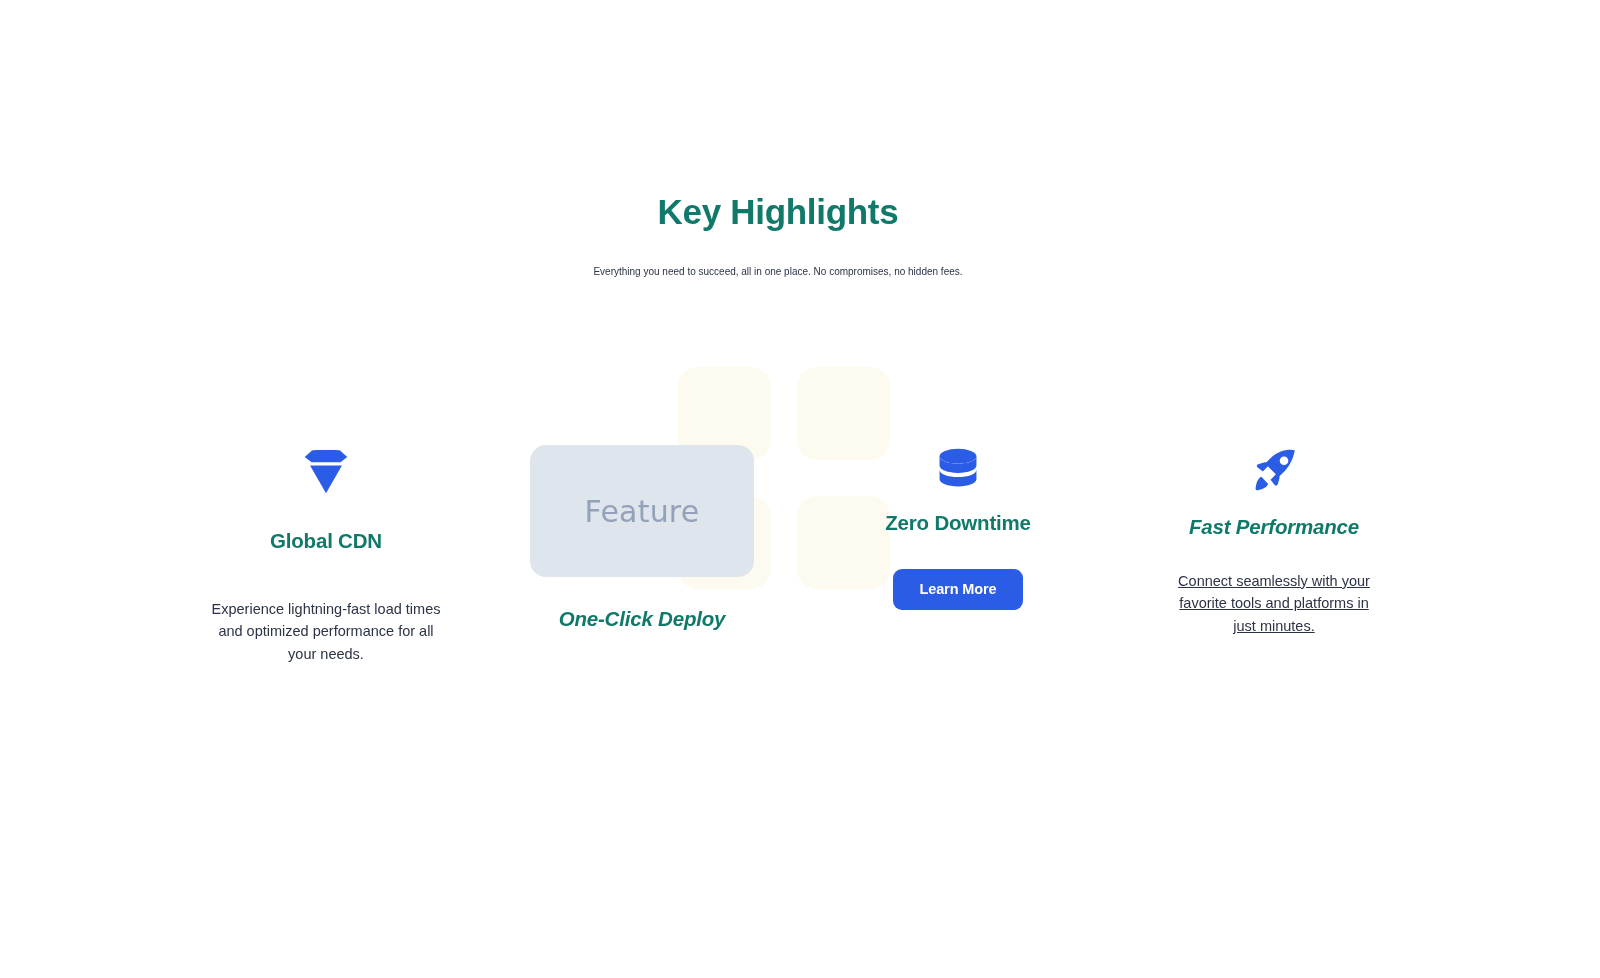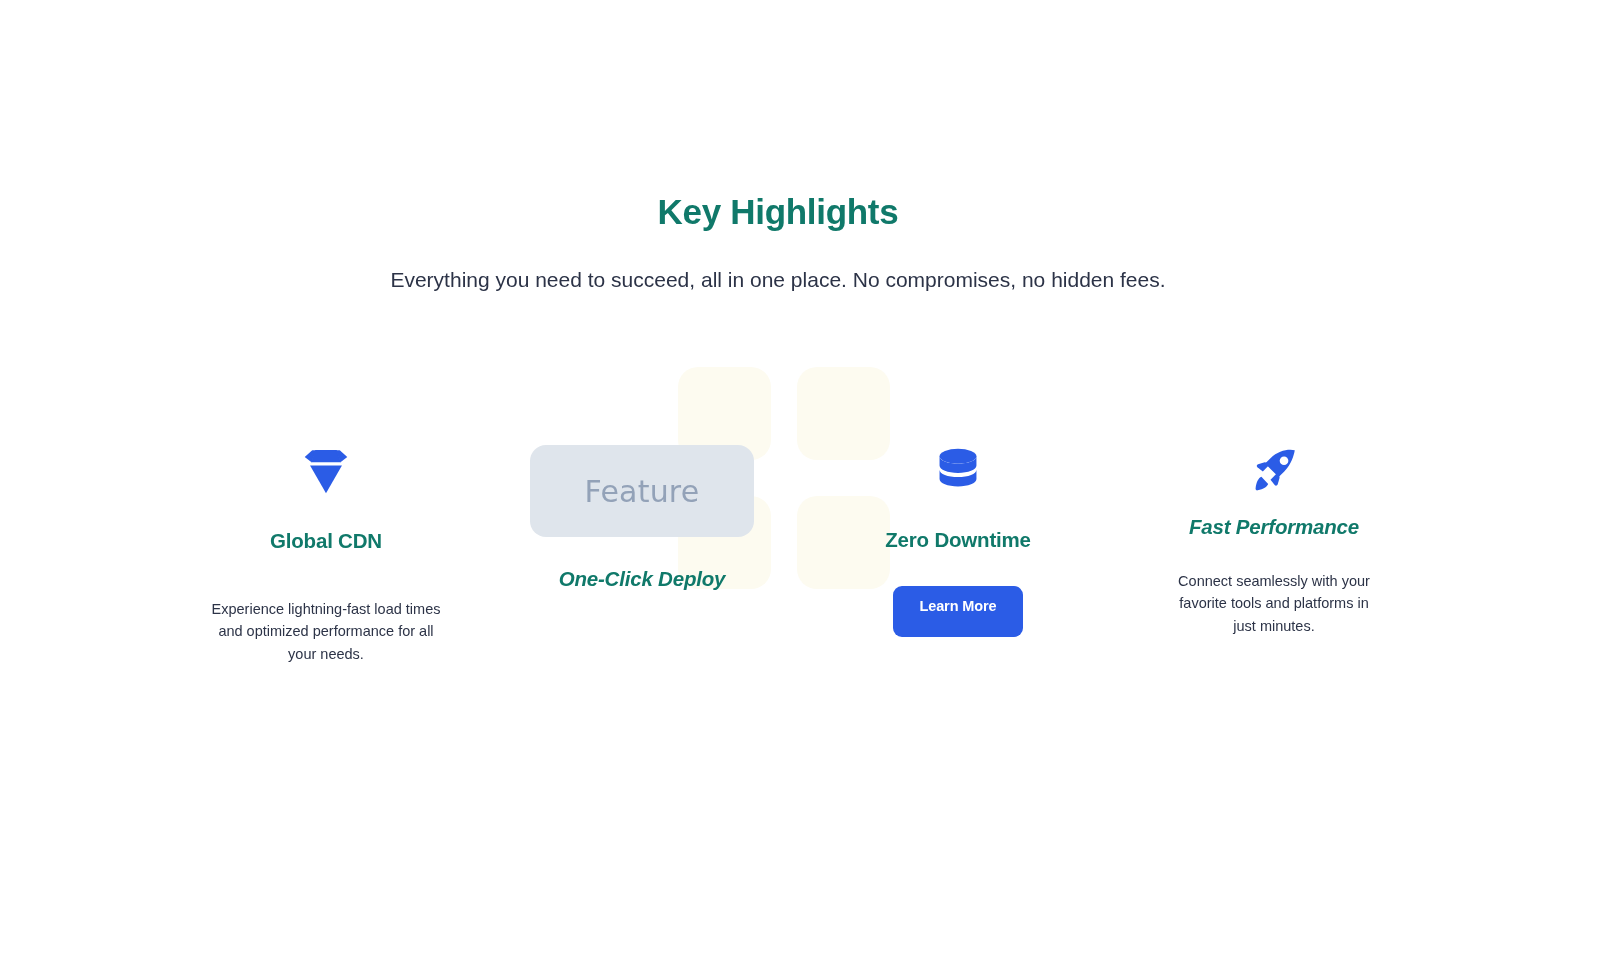--- a/index.html
+++ b/index.html
@@ -32,21 +32,21 @@
   .section-title {
     font-size: 35px;
     font-weight: bold;
     color: #10796a;
     letter-spacing: -0.3px;
     line-height: 1.25;
   }
 
   .section-subtitle {
     margin-top: 30px;
-    font-size: 21px;
+    font-size: 10px;
     color: #2c3347;
     font-weight: 400;
     line-height: 1.5;
   }
 
   
   .deco-grid {
     position: absolute;
     left: 678px;
     top: 367px;
@@ -100,21 +100,21 @@
     height: 62px;
     display: flex;
     align-items: center;
     justify-content: center;
   }
   .icon-wrap svg { display: block; }
 
   
   .img-placeholder {
     width: 224px;
-    height: 92px;
+    height: 132px;
     border-radius: 16px;
     background: #dfe5ec;
     display: flex;
     align-items: center;
     justify-content: center;
     color: #93a2b8;
     font-size: 30px;
     font-weight: 400;
     letter-spacing: 0.2px;
     font-family: "DejaVu Sans", sans-serif;
@@ -139,35 +139,35 @@
   
   .card-1 .card-media  { margin-top: 80px; }
   .card-1 .card-title  { margin-top: 26px; }
   .card-1 .card-desc   { margin-top: 43px; width: 232px; }
 
   .card-2 .card-media  { margin-top: 85px; }
   .card-2 .card-title  { margin-top: 29px; font-style: italic; }
   .card-2 .card-desc   { margin-top: 30px; width: 214px; }
 
   .card-3 .card-media  { margin-top: 80px; }
-  .card-3 .card-title  { margin-top: 25px; }
+  .card-3 .card-title  { margin-top: 8px; }
   .card-3 .card-desc   { margin-top: 29px; width: 226px; }
 
   .card-4 .card-media  { margin-top: 80px; }
   .card-4 .card-title  { margin-top: 12px; font-style: italic; }
-  .card-4 .card-desc   { margin-top: 29px; width: 200px; }
+  .card-4 .card-desc   { margin-top: 29px; width: 200px; text-decoration: underline; }
 
   .card-cta {
     margin-top: 32px;
     display: inline-block;
     background: #2b5ce6;
     color: #ffffff;
     border: none;
     border-radius: 9px;
-    padding: 13px 26px 24px 26px;
+    padding: 13px 26px 14px 26px;
     font-size: 14.5px;
     font-weight: bold;
     font-family: "Liberation Sans", sans-serif;
     letter-spacing: -0.1px;
     cursor: pointer;
     line-height: 1;
   }
 </style>
 </head>
 <body>

